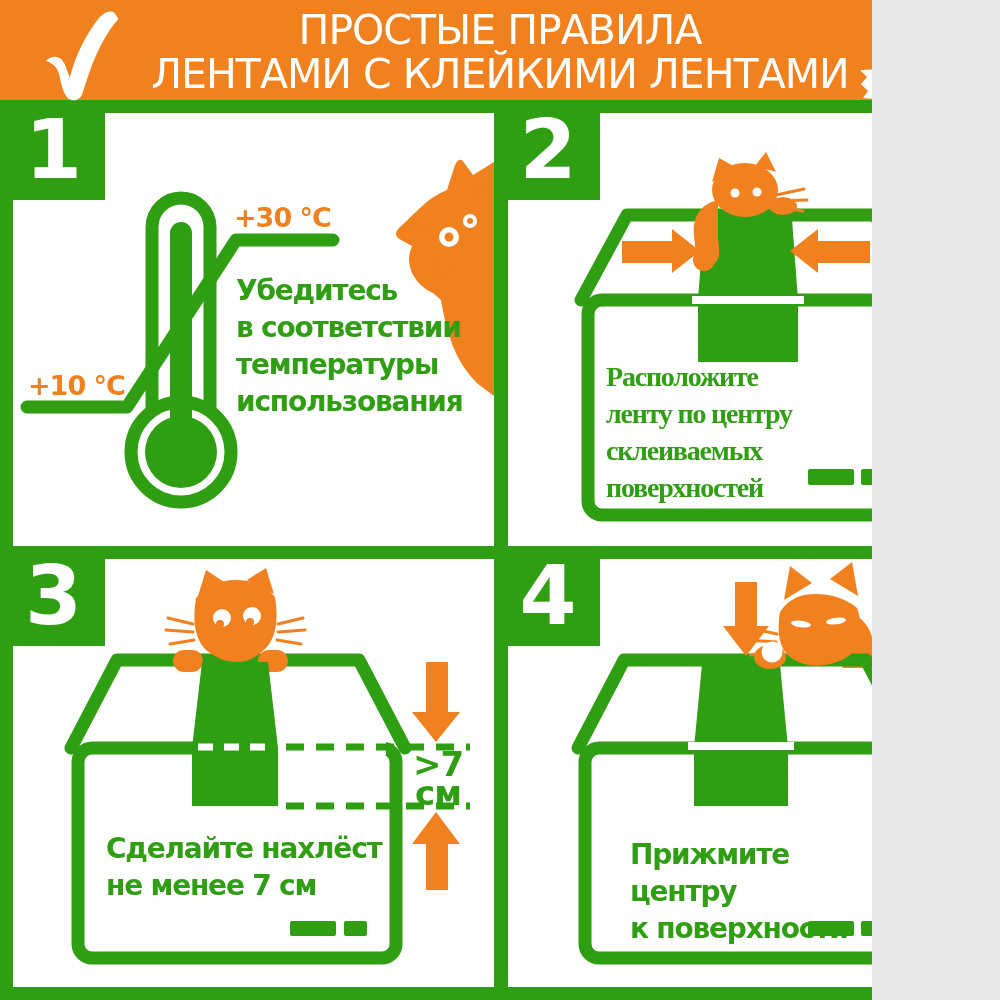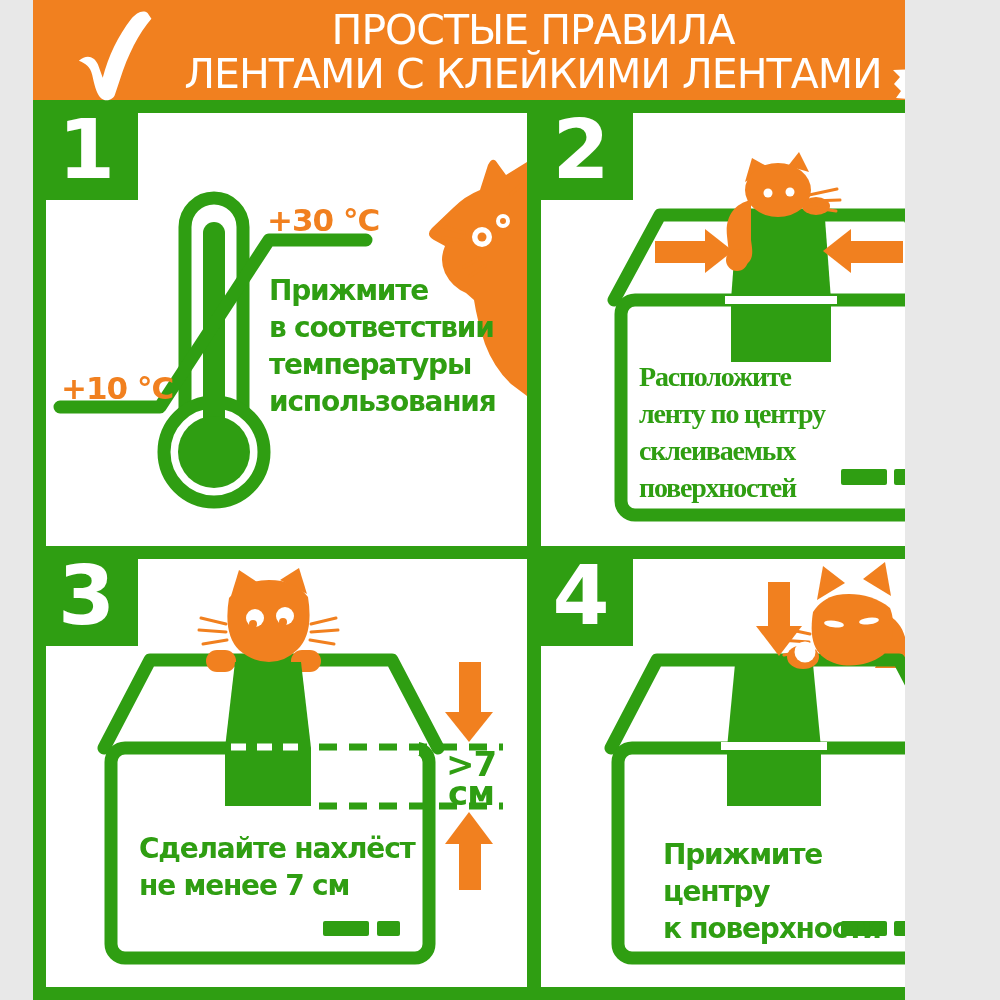--- a/index.html
+++ b/index.html
@@ -1,23 +1,23 @@
 <!DOCTYPE html>
 <html><head>
 <meta charset="utf-8">
 <style>
   html,body{margin:0;padding:0;}
   body{background:#e8e8e8;font-family:"DejaVu Sans","Liberation Sans",sans-serif;}
-  .poster{position:relative;width:872px;height:1000px;background:#F1801F;overflow:hidden;margin-left:33px;}
+  .poster{position:relative;width:872px;height:1000px;background:#F1801F;overflow:hidden;}
   .art{position:absolute;left:0;top:0;z-index:1;}
   .txt{position:absolute;z-index:2;font-weight:bold;white-space:pre-line;}
   .title-line{position:absolute;left:120px;width:760px;text-align:center;color:#ffffff;
     font-size:41px;letter-spacing:-1px;line-height:45px;}
   .panel-text{color:#2F9E12;font-size:28px;letter-spacing:-1.2px;line-height:37px;}
-  .temp-label{color:#F1801F;font-size:31px;letter-spacing:-1px;}
+  .temp-label{color:#F1801F;font-size:27px;letter-spacing:-1px;}
   .num{color:#ffffff;font-size:82px;text-align:center;line-height:100px;letter-spacing:-2px;}
   .overlap{color:#2F9E12;font-size:34px;line-height:29px;text-align:center;letter-spacing:-1px;}
   svg .grn{fill:#2F9E12;}
   svg .org{fill:#F1801F;}
   svg .wht{fill:#ffffff;}
   svg .stroke-grn{fill:none;stroke:#2F9E12;stroke-width:13;stroke-linejoin:round;stroke-linecap:round;}
 </style>
 </head>
 <body>
 
@@ -191,21 +191,21 @@
   <div class="title-line" style="top:8px;">ПРОСТЫЕ ПРАВИЛА</div>
   <div class="title-line" style="top:52px;">ЛЕНТАМИ С КЛЕЙКИМИ ЛЕНТАМИ</div>
 
   <div class="txt num" style="left:0;top:100px;width:105px;height:100px;">1</div>
   <div class="txt num" style="left:494px;top:100px;width:106px;height:100px;">2</div>
   <div class="txt num" style="left:0;top:546px;width:105px;height:100px;">3</div>
   <div class="txt num" style="left:494px;top:546px;width:106px;height:100px;">4</div>
 
   <div class="txt temp-label" style="left:234px;top:202px;">+30 °C</div>
   <div class="txt temp-label" style="left:28px;top:370px;">+10 °C</div>
-  <div class="txt panel-text" style="left:236px;top:272px;">Прижмите
+  <div class="txt panel-text" style="left:236px;top:272px;">Убедитесь
 в соответствии
 температуры
 использования</div>
 
   <div class="txt panel-text" style="left:606px;top:358px;font-family:Liberation Serif, serif;">Расположите
 ленту по центру
 склеиваемых
 поверхностей</div>
 
   <div class="txt panel-text" style="left:106px;top:830px;">Сделайте нахлёст

